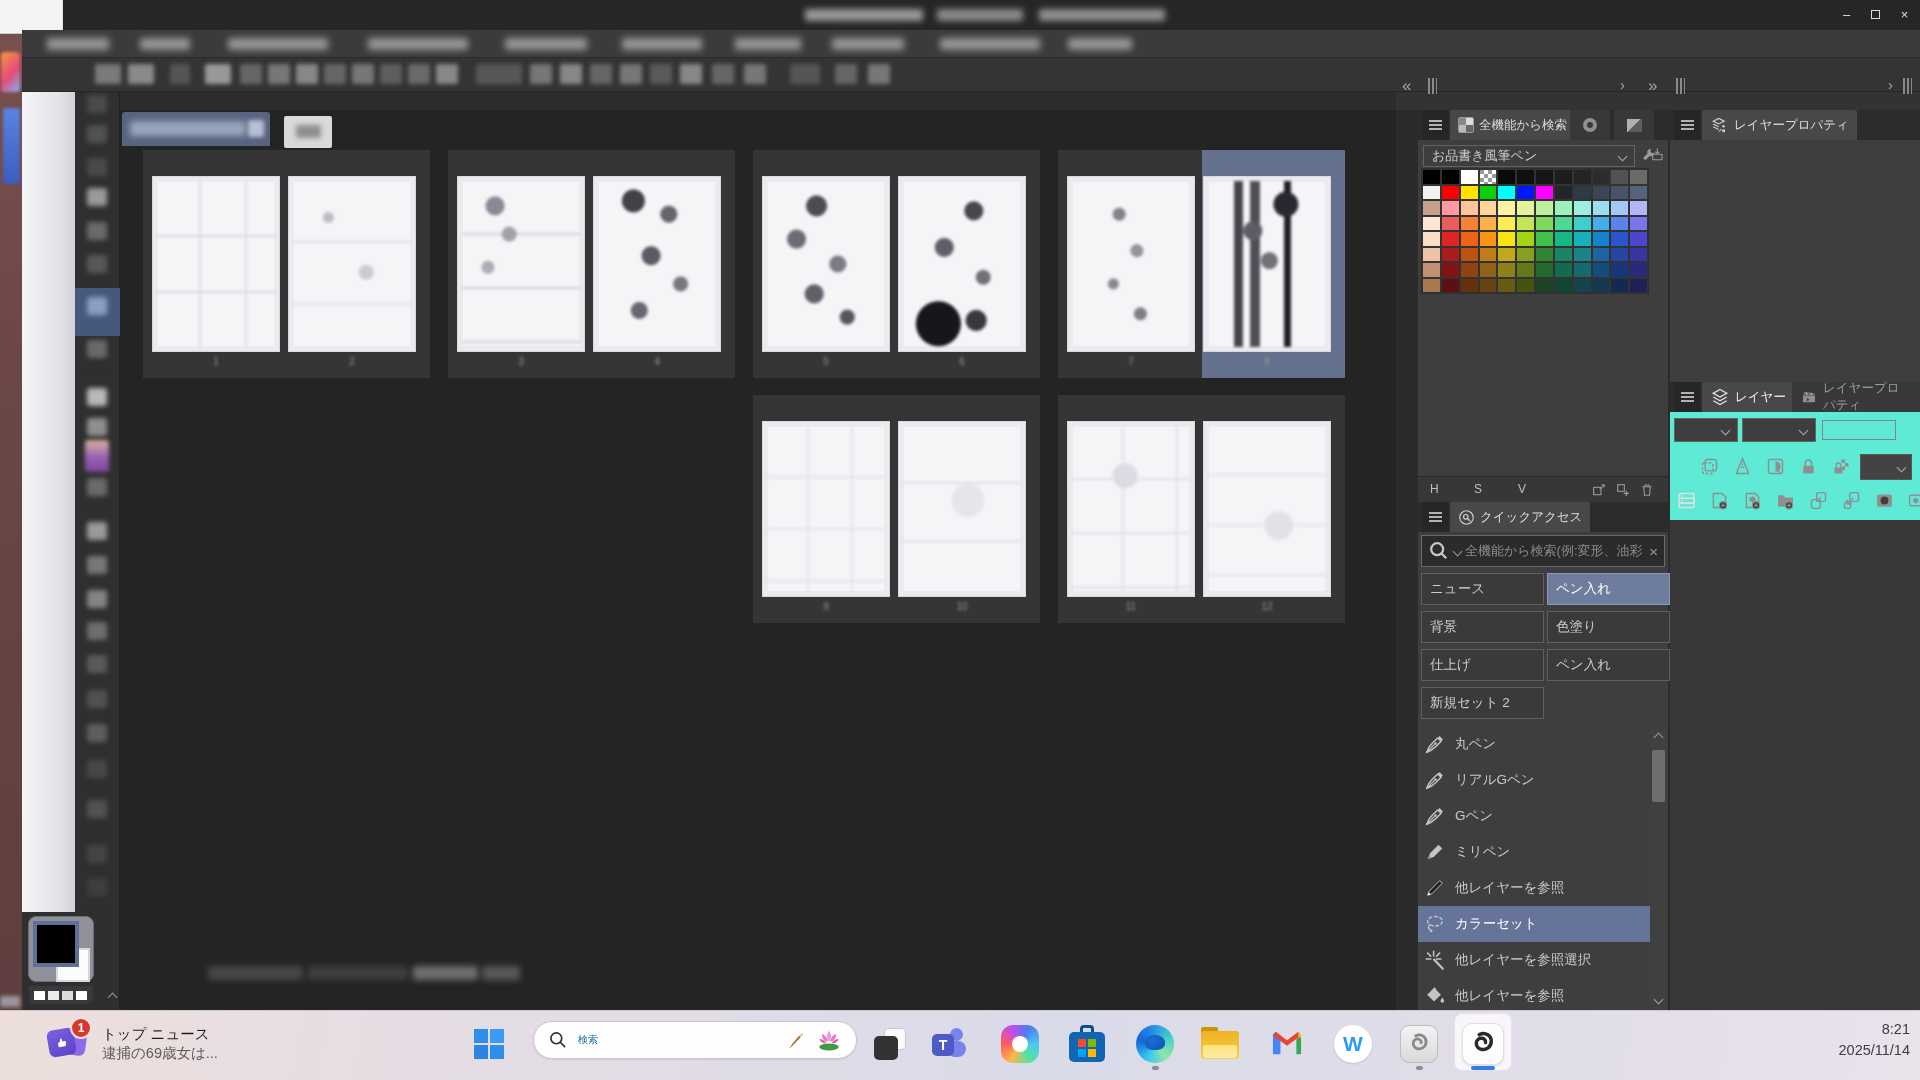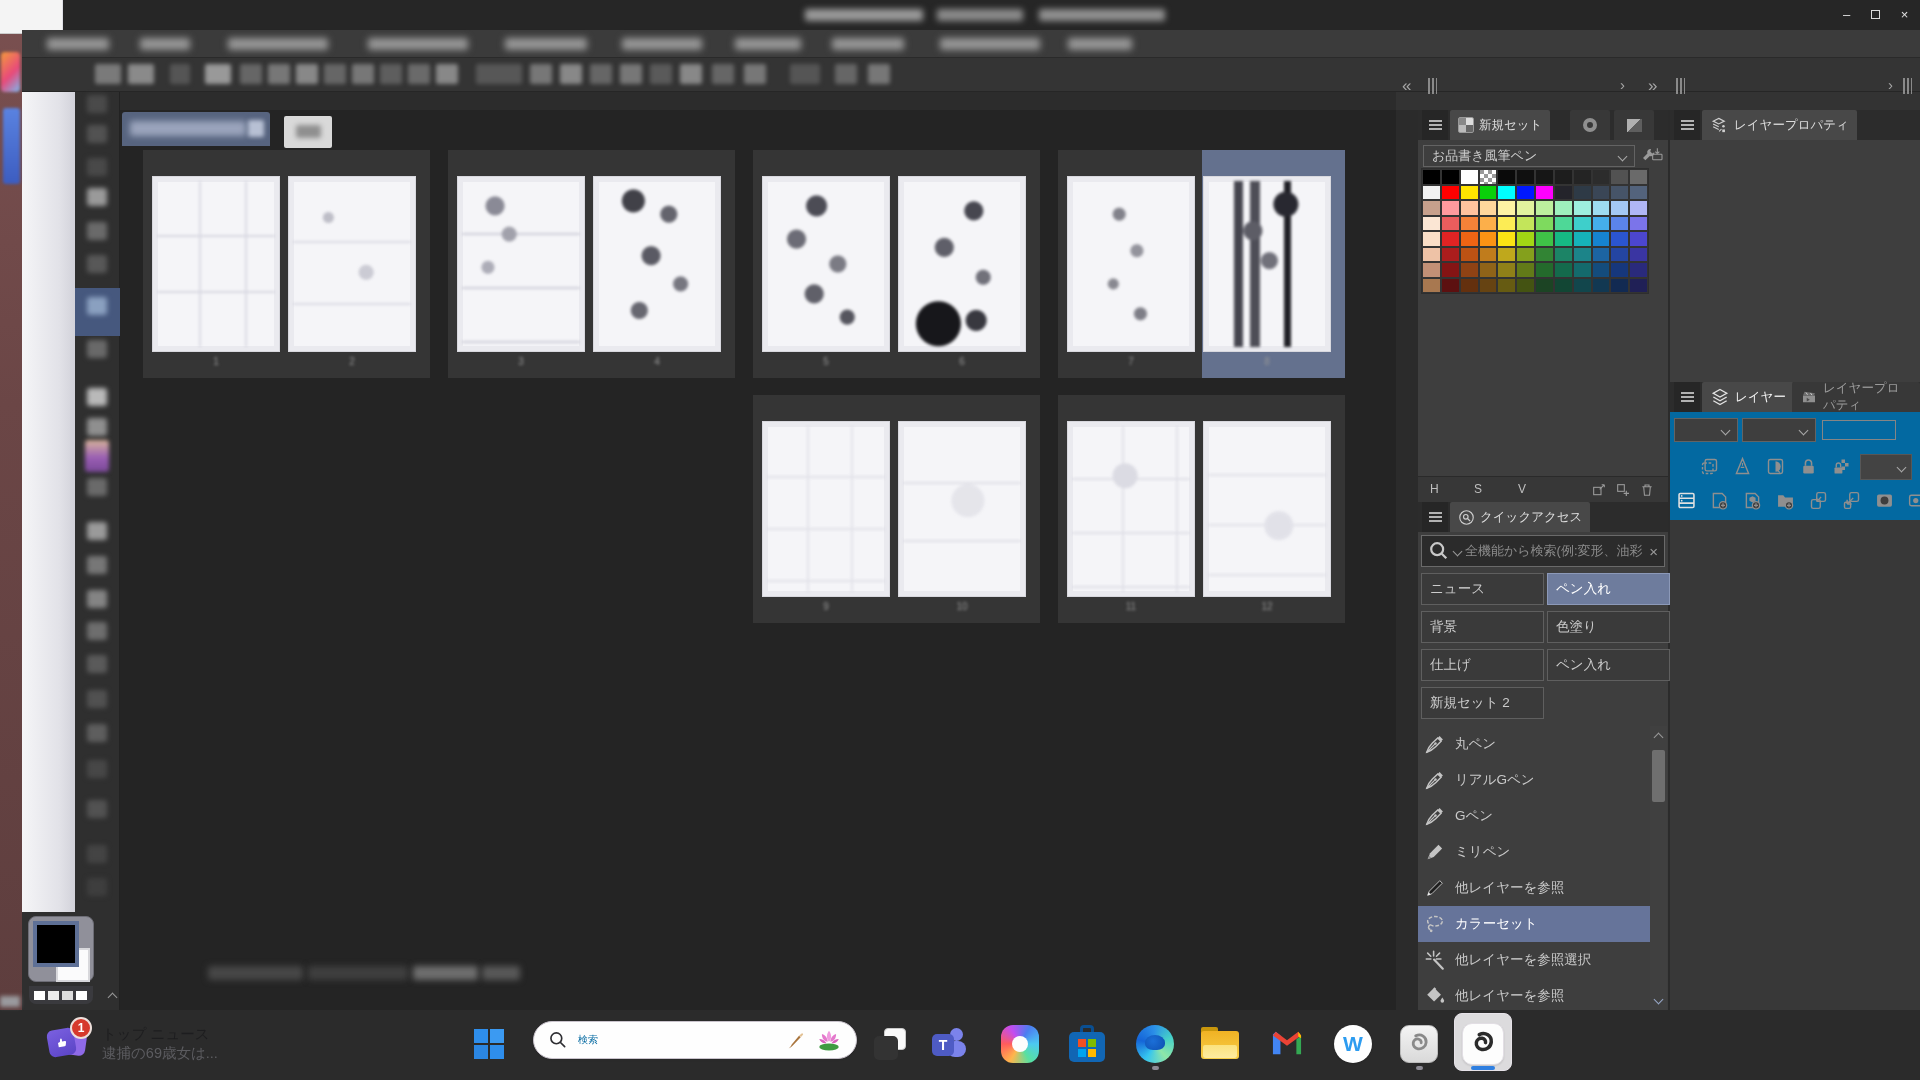--- a/index.html
+++ b/index.html
@@ -36,21 +36,21 @@
   .t5{background:radial-gradient(circle at 42% 15%,#3a3a44 10px,transparent 11px),radial-gradient(circle at 25% 35%,#5e5e68 9px,transparent 10px),radial-gradient(circle at 60% 50%,#6e6e78 8px,transparent 9px),radial-gradient(circle at 40% 68%,#50505a 9px,transparent 10px),radial-gradient(circle at 68% 82%,#44444e 7px,transparent 8px);opacity:.9;}
   .t6{background:radial-gradient(circle at 60% 18%,#3e3e48 9px,transparent 10px),radial-gradient(circle at 35% 40%,#585862 9px,transparent 10px),radial-gradient(circle at 68% 58%,#6a6a74 7px,transparent 8px),radial-gradient(circle at 30% 86%,#0c0c10 22px,transparent 23px),radial-gradient(circle at 62% 84%,#2e2e36 10px,transparent 11px);opacity:.95;}
   .t7{background:radial-gradient(circle at 40% 20%,#6e6e78 6px,transparent 7px),radial-gradient(circle at 55% 42%,#82828c 6px,transparent 7px),radial-gradient(circle at 35% 62%,#76767f 5px,transparent 6px),radial-gradient(circle at 58% 80%,#6a6a74 6px,transparent 7px);opacity:.85;}
   .t8{background:radial-gradient(circle at 66% 14%,#1e1e26 12px,transparent 13px),radial-gradient(circle at 38% 30%,#55555f 9px,transparent 10px),radial-gradient(circle at 52% 48%,#6a6a74 8px,transparent 9px),linear-gradient(90deg,transparent 22%,#3c3c46 22% 30%,transparent 30% 36%,#46464f 36% 44%,transparent 44% 64%,#14141a 64% 70%,transparent 70%) 0 82%/100% 16%;opacity:.95;}
   .t9{background:linear-gradient(#cdcdd8 2px,transparent 2px) 0 50px/100% 52px,linear-gradient(90deg,#d2d2dc 2px,transparent 2px) 40px 0/44px 100%;opacity:.5;}
   .t10{background:radial-gradient(circle at 55% 45%,#d8d8e0 16px,transparent 17px),linear-gradient(#cdcdd8 2px,transparent 2px) 0 56px/100% 58px;opacity:.55;}
   .t11{background:radial-gradient(circle at 45% 30%,#c6c6d2 12px,transparent 13px),linear-gradient(#cdcdd8 2px,transparent 2px) 0 52px/100% 54px,linear-gradient(90deg,#d2d2dc 2px,transparent 2px) 50px 0/54px 100%;opacity:.55;}
   .t12{background:radial-gradient(circle at 60% 60%,#cfcfda 14px,transparent 15px),linear-gradient(#cdcdd8 2px,transparent 2px) 0 48px/100% 50px;opacity:.5;}
   
   .col1{left:1418px;top:110px;width:250px;height:900px;background:#3e3e3e;}
-  .col2{left:1670px;top:110px;width:250px;height:900px;background:#0369a1;}
+  .col2{left:1670px;top:110px;width:250px;height:900px;background:#5eead4;}
   .tabbar{position:absolute;left:0;width:100%;height:30px;background:#2c2c2c;}
   .ptab{position:absolute;top:0;height:30px;background:#484848;color:#dcdcdc;font-size:12.5px;display:flex;align-items:center;gap:5px;padding:0 8px;border-radius:2px 2px 0 0;}
   .ptab.inactive{background:#383838;color:#9a9a9a;}
   .burger{position:absolute;width:26px;height:30px;background:#262626;display:flex;flex-direction:column;justify-content:center;gap:2.5px;align-items:center;}
   .burger i{display:block;width:13px;height:1.6px;background:#b2b2b2;}
   .ico{display:inline-flex;align-items:center;justify-content:center;color:#9a9a9a;}
   .ico svg{display:block;}
   .chevd{display:inline-block;width:7px;height:7px;border-right:1.6px solid #aaa;border-bottom:1.6px solid #aaa;transform:rotate(45deg);}
   .chevu{display:inline-block;width:7px;height:7px;border-right:1.6px solid #999;border-bottom:1.6px solid #999;transform:rotate(-135deg);}
   .grip{display:inline-flex;gap:2px;}
@@ -317,21 +317,21 @@
 
     <div>
       <div class="tabbar" style="top:0;">
         <div class="burger" style="left:4px;top:0;">
             <i></i>
             <i></i>
             <i></i>
           </div>
         <div class="ptab" style="left:32px;">
           <span class="ico" style="width:16px;height:16px;background:conic-gradient(#ddd 25%,#666 0 50%,#bbb 0 75%,#888 0);border:1px solid #999;border-radius:2px;"></span>
-          <span>新規セット</span>
+          <span>全機能から検索</span>
         </div>
         <div class="ptab inactive" style="left:152px;width:40px;justify-content:center;">
           <span class="ico" style="width:14px;height:14px;border:4px solid #8f8f8f;border-radius:50%;"></span>
         </div>
         <div class="ptab inactive" style="left:196px;width:40px;justify-content:center;">
           <span class="ico" style="width:15px;height:13px;background:linear-gradient(135deg,#b0b0b0 50%,#5e5e5e 50%);"></span>
         </div>
       </div>
       <div class="select" style="position:absolute;left:5px;top:35px;width:212px;height:22px;">
         <span>お品書き風筆ペン</span>
@@ -776,20 +776,26 @@
               <rect x="3" y="6" width="14" height="12" rx="2" fill="none" stroke="#8f8f8f" stroke-width="1.6"></rect>
               <path d="M17 10l4-2.5v9L17 14z" fill="#8f8f8f"></path>
               <circle cx="10" cy="12" r="3" fill="#8f8f8f"></circle>
             </svg>
           </div>
         </div>
       <div style="position:absolute;left:0;top:410px;width:250px;height:490px;background:#383838;"></div>
     </div>
   </div>
 
+  <div class="abs taskbar">
+    <div class="clock">
+      <div>8:21</div>
+      <div>2025/11/14</div>
+    </div>
+  </div>
 
   <div class="abs" style="left:48px;top:1018px;width:200px;height:52px;display:flex;align-items:center;gap:10px;">
     <div style="position:relative;width:44px;height:46px;">
       <div style="position:absolute;left:14px;top:10px;width:24px;height:24px;border-radius:6px;background:#8f6ae8;transform:rotate(8deg);"></div>
       <div style="position:absolute;left:0;top:8px;width:27px;height:27px;border-radius:6px;background:linear-gradient(160deg,#7a60e0,#5b44c6);transform:rotate(-10deg);display:flex;align-items:center;justify-content:center;">
         <svg viewBox="0 0 24 24" width="16" height="16">
             <path d="M6 11l3-.8 1.2-4.4c.3-1.2 2.2-.9 2.2.4V10h4.2c1 0 1.7.9 1.4 1.9l-1.1 4.3c-.2.9-1 1.5-1.9 1.5H6z" fill="#fff"></path>
           </svg>
       </div>
       <div style="position:absolute;left:22px;top:-4px;width:22px;height:22px;border-radius:50%;background:#d6392c;color:#fff;font-size:12px;font-weight:bold;display:flex;align-items:center;justify-content:center;border:2px solid #eddfdb;">

